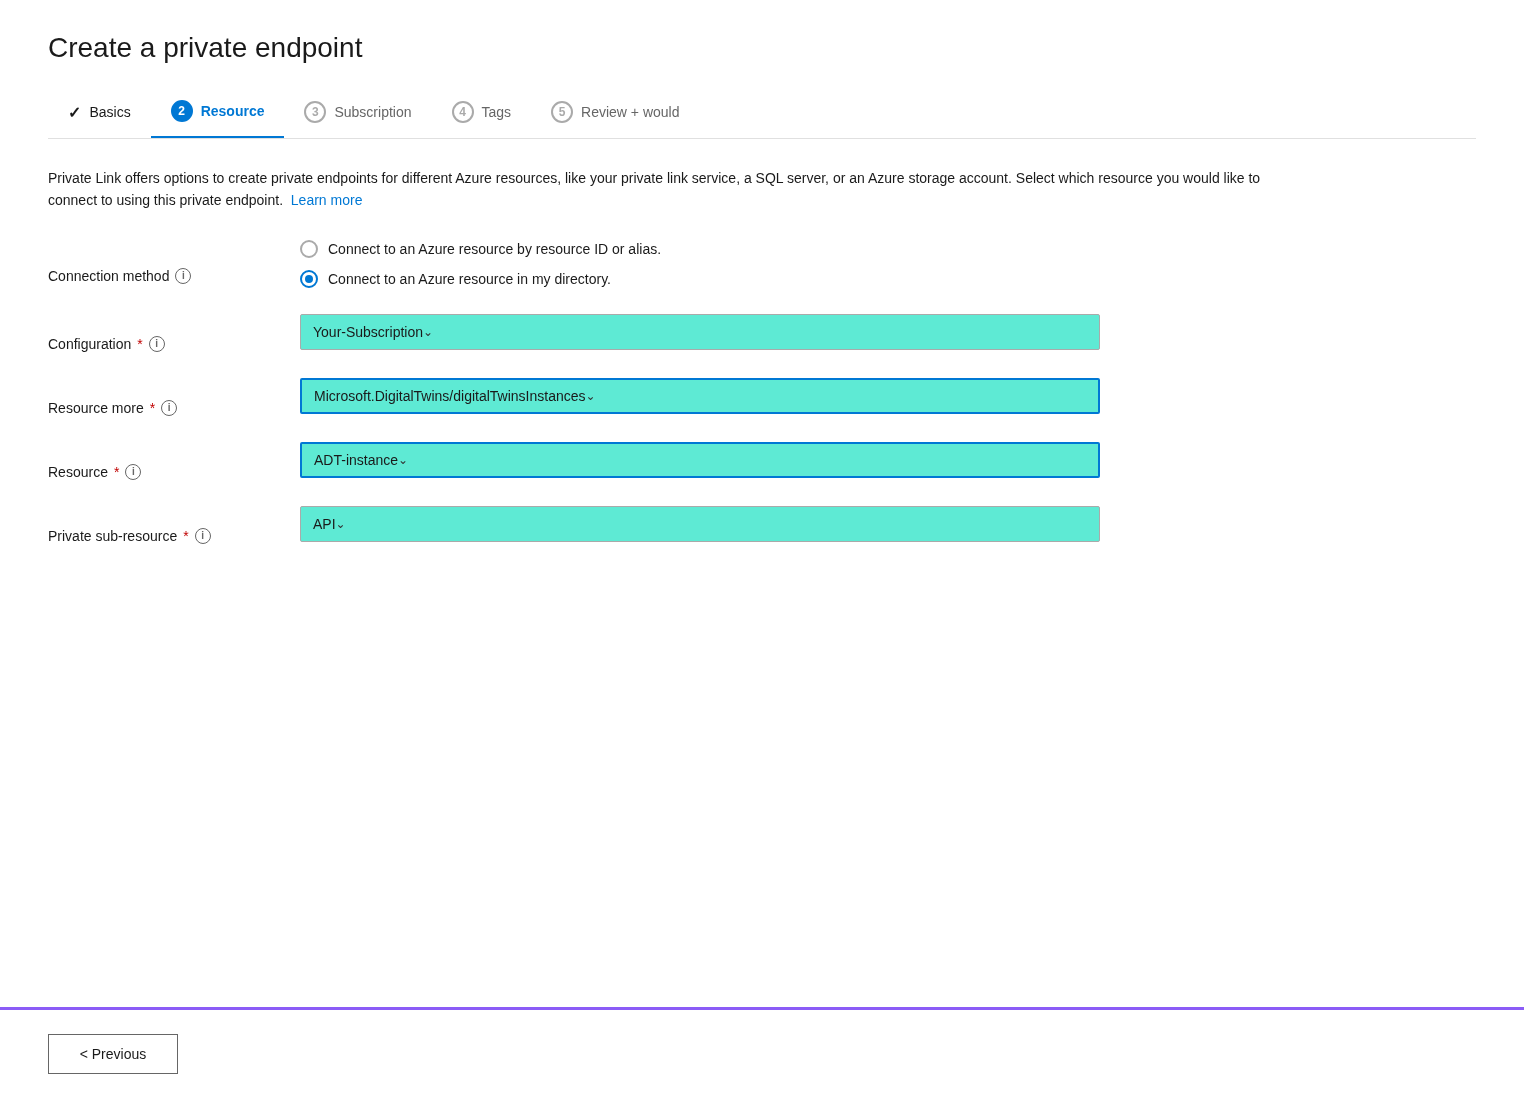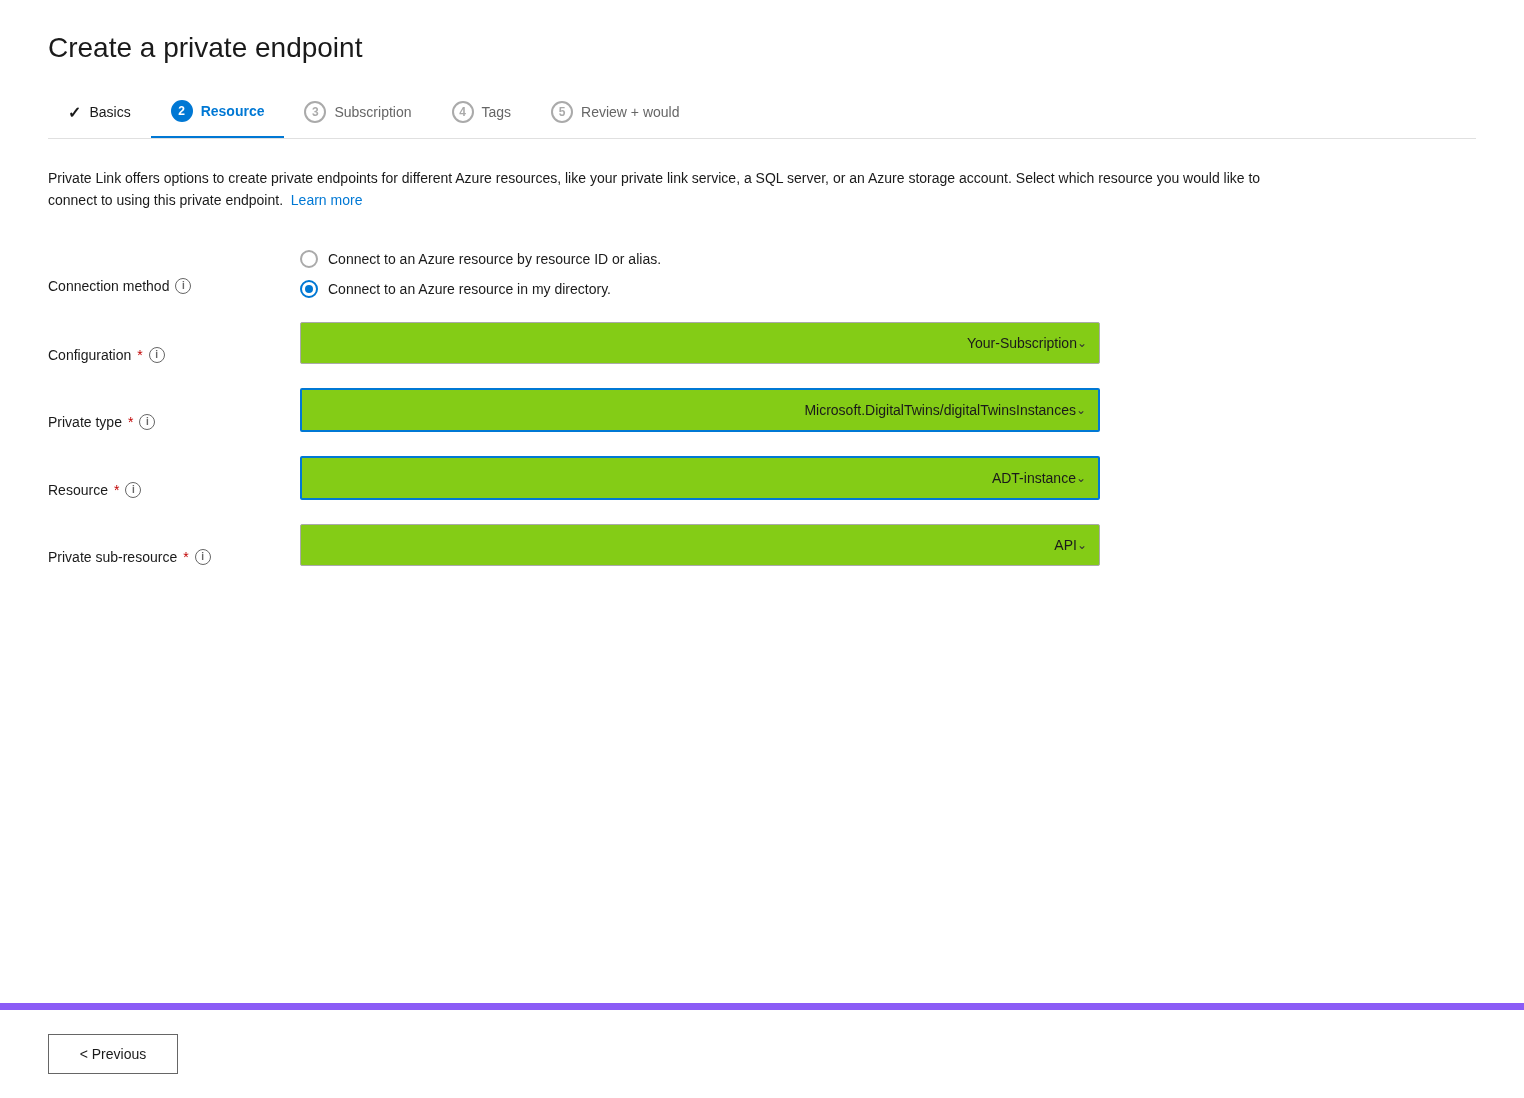--- a/index.html
+++ b/index.html
@@ -70,21 +70,21 @@
     .tab-check {
       color: #1a1a1a;
       font-size: 16px;
       font-weight: 700;
     }
     
     .description {
       font-size: 14px;
       color: #1a1a1a;
       line-height: 1.6;
-      margin-bottom: 38px;
+      margin-bottom: 28px;
       max-width: 1250px;
     }
     .learn-more-link {
       color: #0078d4;
       text-decoration: none;
       cursor: pointer;
     }
     
     .form-section {
       display: flex;
@@ -162,27 +162,27 @@
     }
     .radio-label {
       font-size: 14px;
       color: #1a1a1a;
     }
     
     .dropdown {
       width: 100%;
       border: 1px solid #aaa;
       border-radius: 2px;
-      padding: 12px 12px;
-      font-size: 14px;
-      color: #1a1a1a;
-      background: #84cc16;
-      display: flex;
-      align-items: center;
-      justify-content: flex-end;
+      padding: 4px 12px;
+      font-size: 14px;
+      color: #1a1a1a;
+      background: #5eead4;
+      display: flex;
+      align-items: center;
+      justify-content: flex-start;
       cursor: pointer;
       min-height: 36px;
     }
     .dropdown.focused {
       border-color: #0078d4;
       border-width: 2px;
     }
     .dropdown-chevron {
       font-size: 12px;
       color: #333;
@@ -191,21 +191,21 @@
     .bottom-nav {
       display: flex;
       align-items: center;
       gap: 12px;
       padding: 24px 48px;
       position: fixed;
       bottom: 0;
       left: 0;
       width: 1524px;
       background: #fff;
-      border-top: 7px solid #8b5cf6;
+      border-top: 3px solid #8b5cf6;
     }
     .nav-btn {
       padding: 8px 20px;
       font-size: 14px;
       border: 1px solid #666;
       background: #fff;
       color: #1a1a1a;
       cursor: pointer;
       min-width: 130px;
       min-height: 40px;
@@ -289,21 +289,21 @@
       <div class="form-control-area">
         <div class="dropdown">
           <span>Your-Subscription</span>
           <span class="dropdown-chevron">⌄</span>
         </div>
       </div>
     </div>
 
     <div class="form-row">
       <div class="form-label">
-        <span>Private type</span>
+        <span>Resource more</span>
         <span class="required-star">*</span>
         <span class="info-icon">i</span>
       </div>
       <div class="form-control-area">
         <div class="dropdown focused">
           <span>Microsoft.DigitalTwins/digitalTwinsInstances</span>
           <span class="dropdown-chevron">⌄</span>
         </div>
       </div>
     </div>

